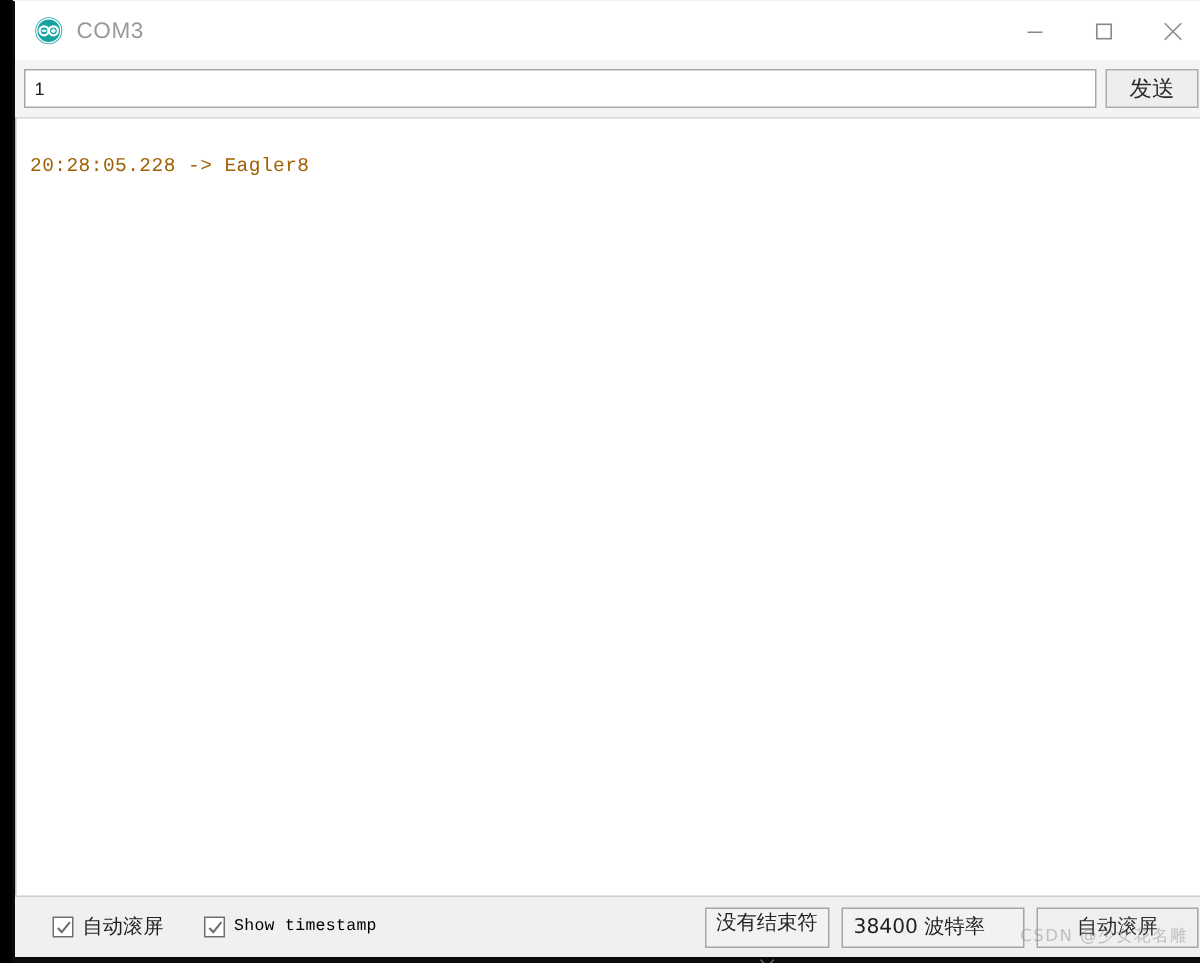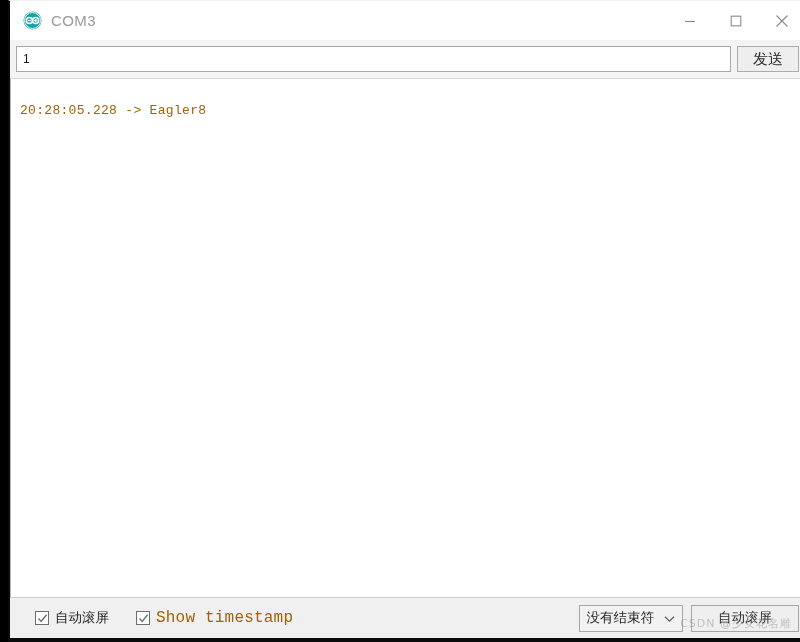--- a/index.html
+++ b/index.html
@@ -168,22 +168,22 @@
     justify-content: center;
   }
   .chk-box svg { display: block; }
   .chk-label-cn {
     font-size: 13.5px;
     color: #1f1f1f;
     font-family: "DejaVu Sans", sans-serif;
     white-space: nowrap;
   }
   .chk-label-mono {
-    font-size: 16px;
-    color: #a16207;
+    font-size: 11px;
+    color: #000000;
     font-family: "Liberation Mono", "DejaVu Sans Mono", monospace;
     white-space: nowrap;
     letter-spacing: 0.2px;
     text-align: center;
   }
 
   #status-right {
     margin-left: auto;
     display: flex;
     align-items: center;
@@ -196,21 +196,21 @@
     box-sizing: border-box;
     display: flex;
     align-items: center;
     padding: 0 7px;
     font-size: 13.5px;
     color: #1f1f1f;
     font-family: "DejaVu Sans", sans-serif;
     white-space: nowrap;
     cursor: default;
   }
-  #lineending-combo { gap: 10px; }
+  #lineending-combo { gap: 10px; flex-direction: column; }
   #baud-combo { min-width: 122px; }
   .chev { display: block; }
   #clear-button {
     height: 27px;
     min-width: 108px;
     background: #efefef;
     border: 1px solid #a6a6a6;
     box-sizing: border-box;
     display: flex;
     align-items: center;
@@ -314,20 +314,23 @@
     <div id="status-right">
       <div class="combo" id="lineending-combo">
         <span>没有结束符</span>
         <span class="chev">
           <svg width="11" height="8" viewBox="0 0 11 8">
             <polyline points="1,1.8 5.5,6.2 10,1.8" fill="none" stroke="#5a5a5a" stroke-width="1.2"></polyline>
           </svg>
         </span>
       </div>
 
+      <div class="combo" id="baud-combo">
+        <span>38400 波特率</span>
+      </div>
 
       <div id="clear-button">自动滚屏</div>
     </div>
 
     <div id="watermark">CSDN @少女花名雕</div>
   </div>
 
 </div>
 
 </body></html>

